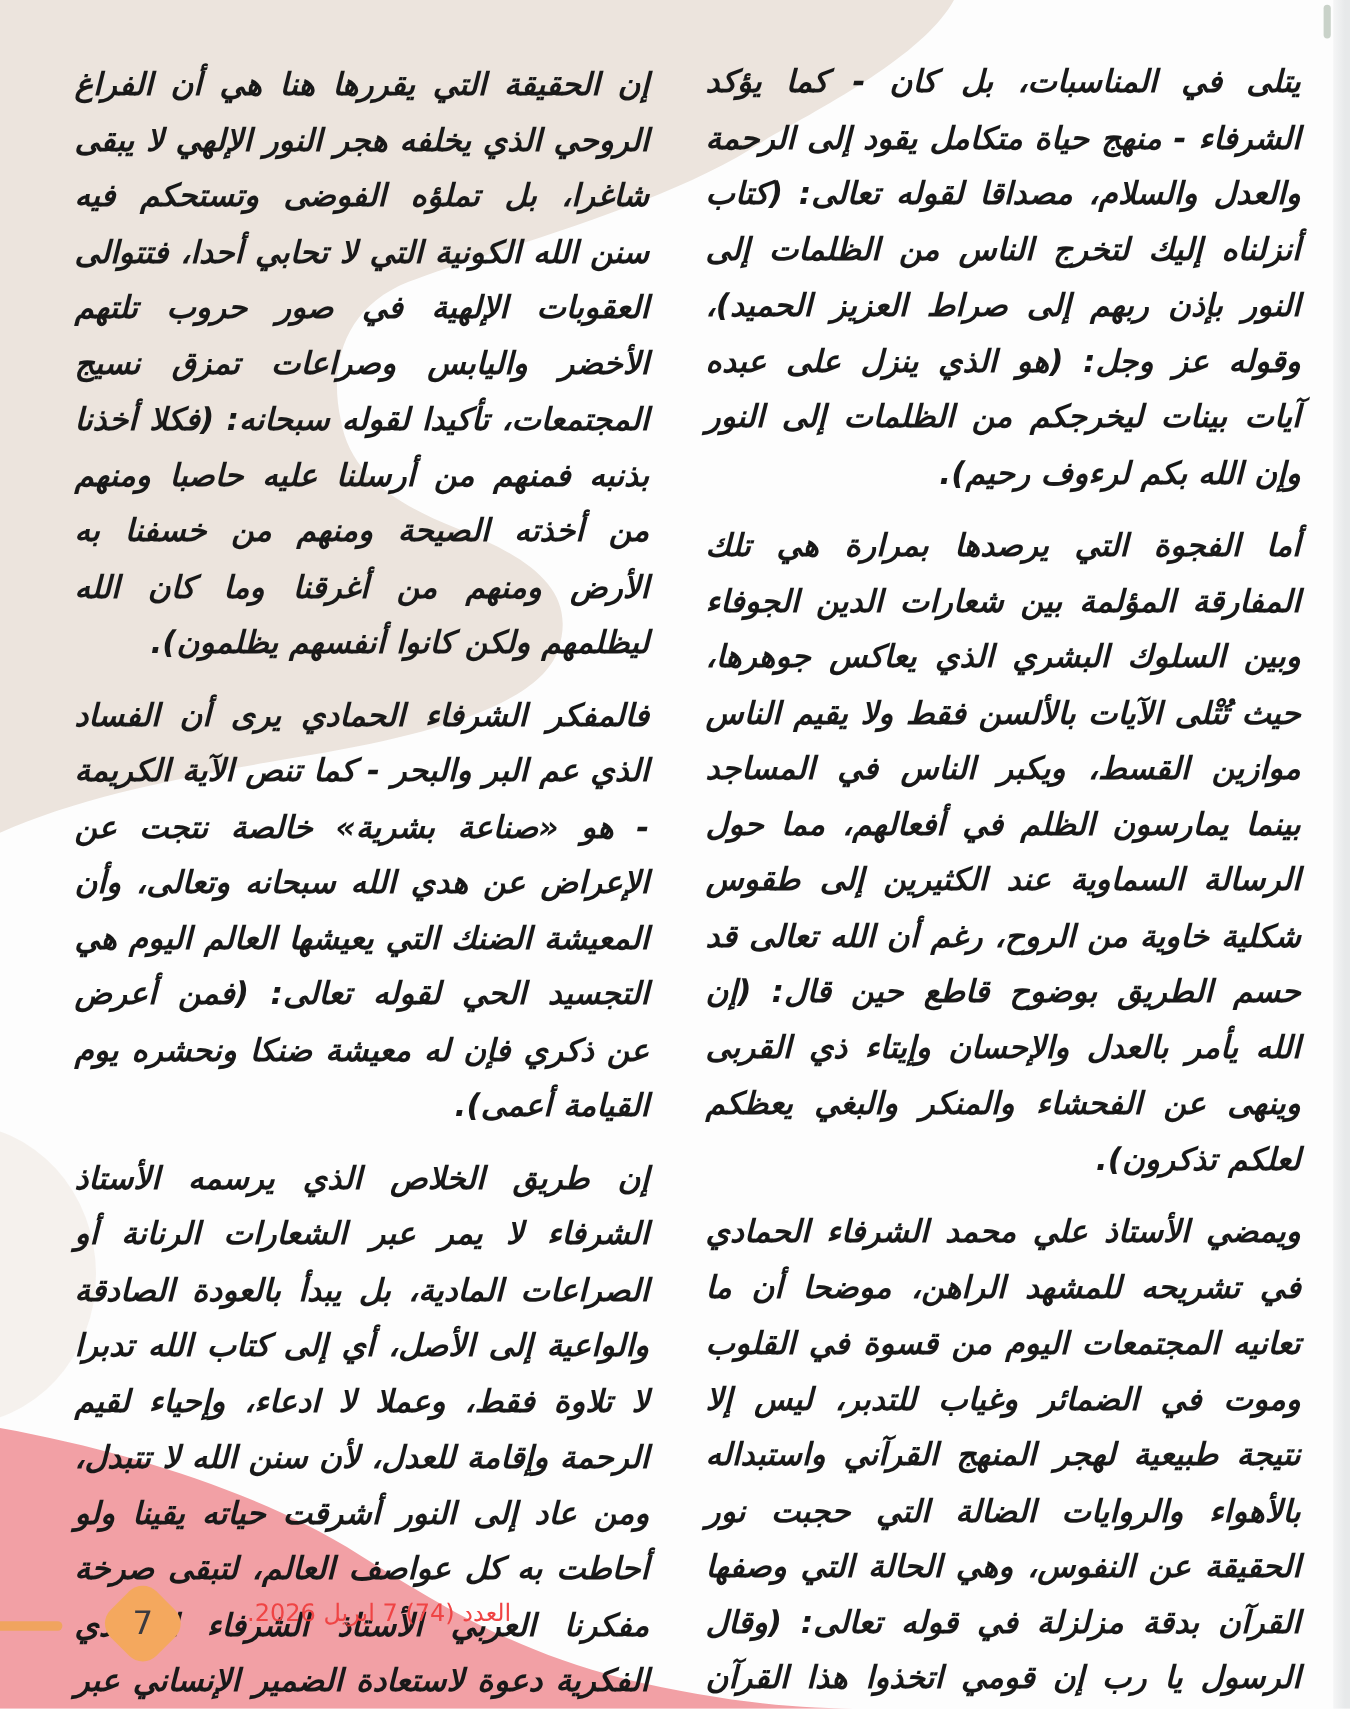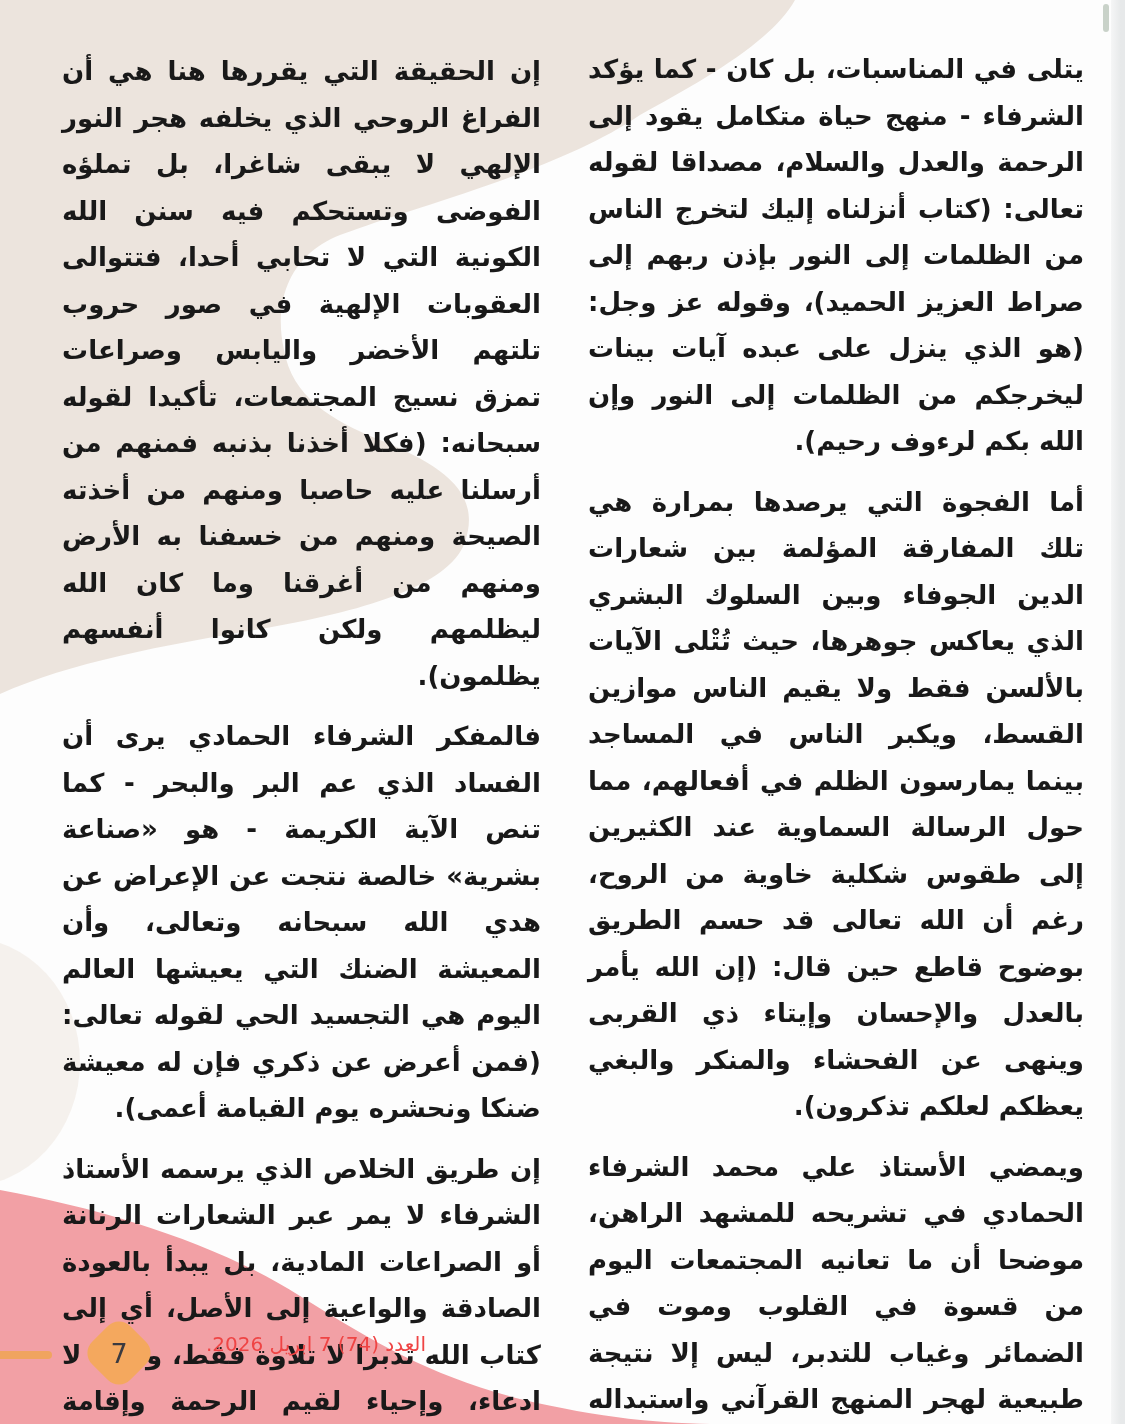--- a/index.html
+++ b/index.html
@@ -22,21 +22,21 @@
   }
   .col{
     position:absolute;z-index:2;
     direction:rtl;
     text-align:justify;
     color:#191919;
     font-weight:700;
     font-size:26px;
     line-height:46.5px;
   }
-  .col p{margin:0 0 14px 0;}
+  .col p{margin:0 0 14px 0;font-style:italic;}
   .col-right{left:588px;top:46px;width:496px;}
   .col-left{left:62px;top:48px;width:479px;}
   .footer{position:absolute;z-index:2;left:0;top:1320px;width:600px;height:90px;}
   .accent-line{
     position:absolute;left:0;top:31px;width:52px;height:8px;
     background:#f0a45f;border-radius:0 4px 4px 0;
   }
   .page-badge{
     position:absolute;left:92px;top:6px;width:54px;height:54px;
     background:#f4a85e;border-radius:16px;

